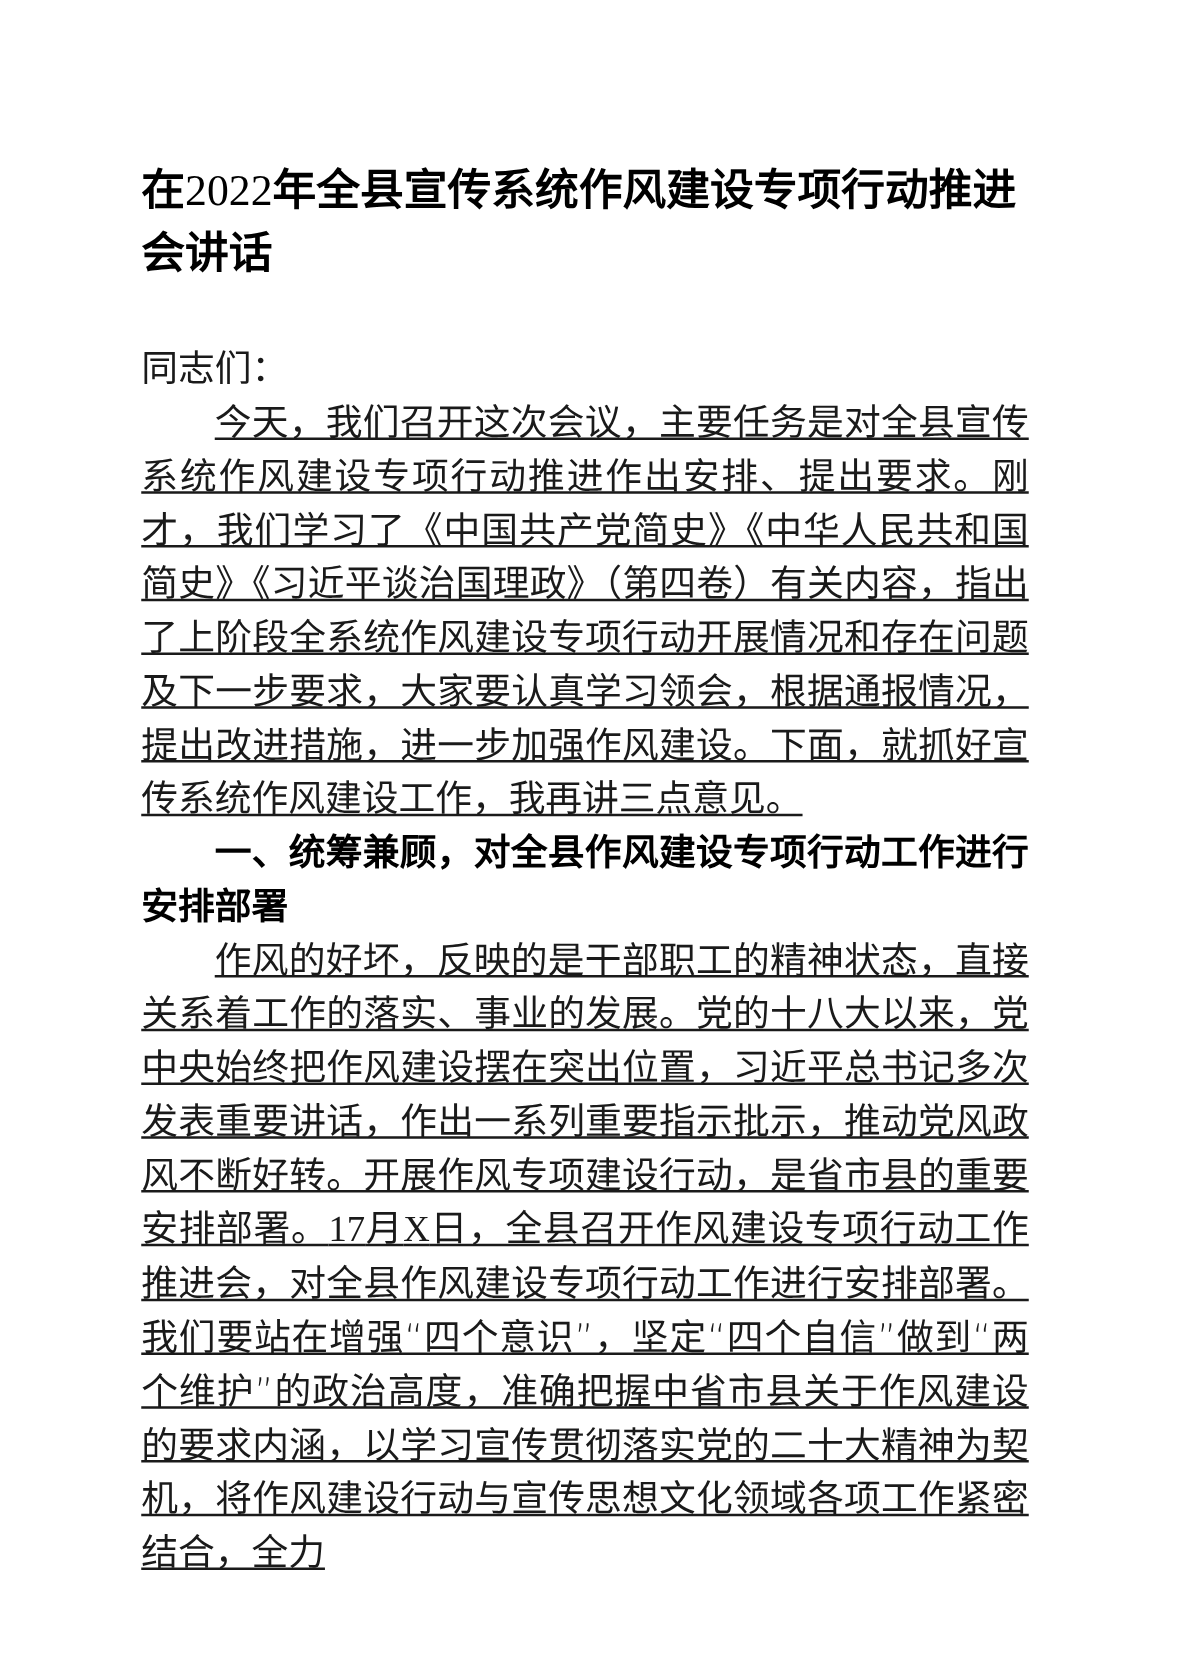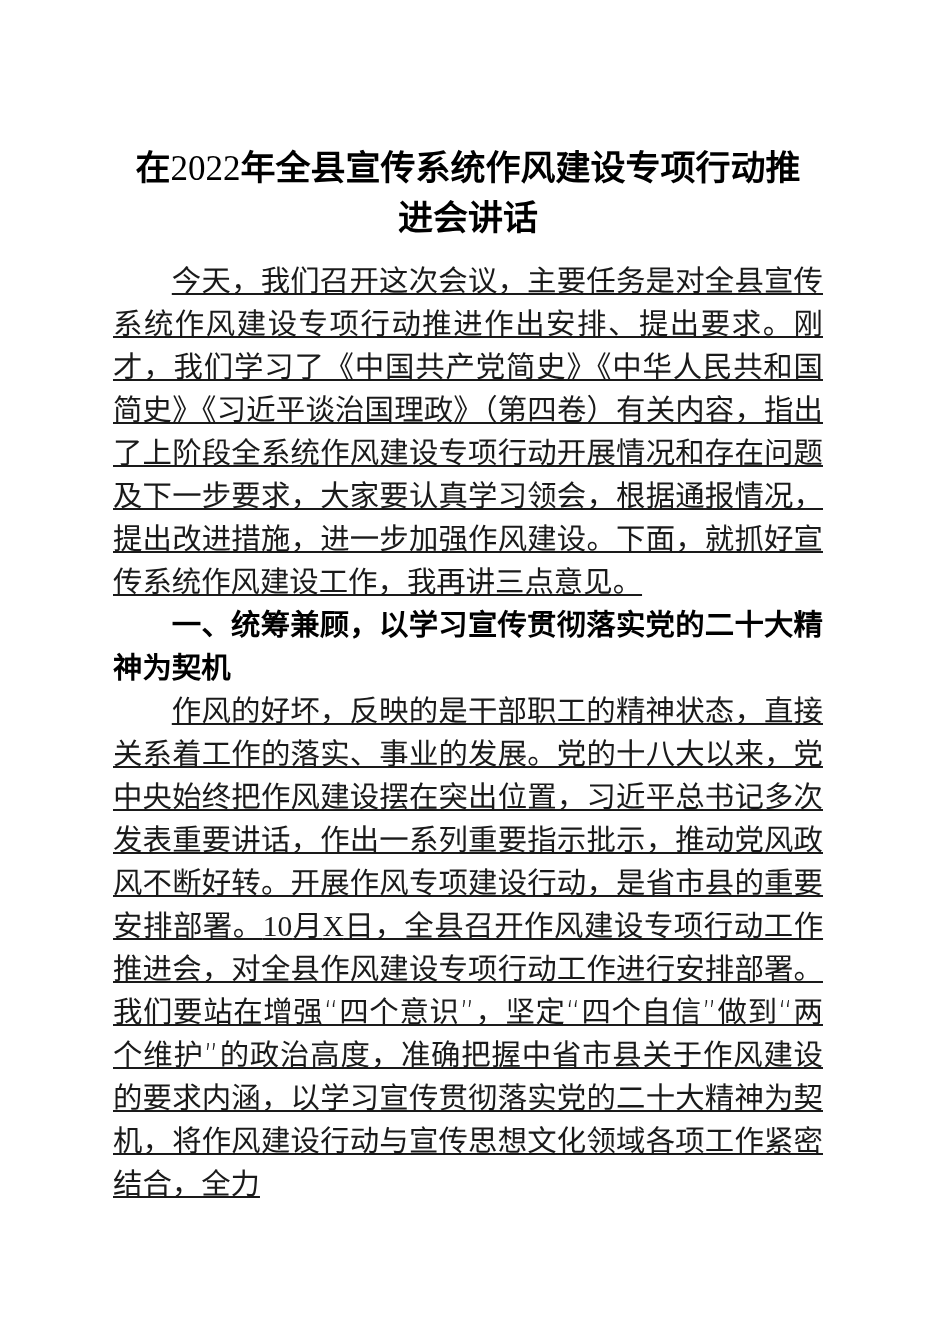--- a/index.html
+++ b/index.html
@@ -30,27 +30,27 @@
 
   .doc-body {
     position: absolute;
     left: 113px;
     top: 0;
     width: 710px;
   }
 
   
   .doc-title {
-    margin: 16px;
+    margin: 0;
     padding-top: 128px;
     font-family: "Liberation Serif", "DejaVu Serif", serif;
     font-size: 35px;
     font-weight: 700;
     line-height: 50px;
-    text-align: center;
+    text-align: left;
     color: #000000;
     letter-spacing: 0px;
     word-break: break-all;
   }
 
   
   .para {
     margin: 0;
     font-family: "DejaVu Sans", "Liberation Sans", sans-serif;
     font-size: 29.4px;
@@ -96,21 +96,22 @@
   }
 </style>
 </head>
 <body>
 
 <div class="page">
   <div class="doc-body">
 
     <h1 class="doc-title">在<span class="latin">2022</span>年全县宣传系统作风建设专项行动推进会讲话</h1>
 
+    <p class="para salutation">同志们：</p>
 
     <p class="para indent2">今天，我们召开这次会议，主要任务是对全县宣传系统作风建设专项行动推进作出安排、提出要求。刚才，我们学习了《中国共产党简史》《中华人民共和国简史》《习近平谈治国理政》（第四卷）有关内容，指出了上阶段全系统作风建设专项行动开展情况和存在问题及下一步要求，大家要认真学习领会，根据通报情况，提出改进措施，进一步加强作风建设。下面，就抓好宣传系统作风建设工作，我再讲三点意见。</p>
 
-    <p class="sec-heading">一、统筹兼顾，以学习宣传贯彻落实党的二十大精神为契机</p>
+    <p class="sec-heading">一、统筹兼顾，对全县作风建设专项行动工作进行安排部署</p>
 
-    <p class="para indent2">作风的好坏，反映的是干部职工的精神状态，直接关系着工作的落实、事业的发展。党的十八大以来，党中央始终把作风建设摆在突出位置，习近平总书记多次发表重要讲话，作出一系列重要指示批示，推动党风政风不断好转。开展作风专项建设行动，是省市县的重要安排部署。<span class="latin">10</span>月<span class="latin">X</span>日，全县召开作风建设专项行动工作推进会，对全县作风建设专项行动工作进行安排部署。我们要站在增强“四个意识”，坚定“四个自信”做到“两个维护”的政治高度，准确把握中省市县关于作风建设的要求内涵，以学习宣传贯彻落实党的二十大精神为契机，将作风建设行动与宣传思想文化领域各项工作紧密结合，全力</p>
+    <p class="para indent2">作风的好坏，反映的是干部职工的精神状态，直接关系着工作的落实、事业的发展。党的十八大以来，党中央始终把作风建设摆在突出位置，习近平总书记多次发表重要讲话，作出一系列重要指示批示，推动党风政风不断好转。开展作风专项建设行动，是省市县的重要安排部署。<span class="latin">17</span>月<span class="latin">X</span>日，全县召开作风建设专项行动工作推进会，对全县作风建设专项行动工作进行安排部署。我们要站在增强“四个意识”，坚定“四个自信”做到“两个维护”的政治高度，准确把握中省市县关于作风建设的要求内涵，以学习宣传贯彻落实党的二十大精神为契机，将作风建设行动与宣传思想文化领域各项工作紧密结合，全力</p>
 
   </div>
 </div>
 
 </body></html>

